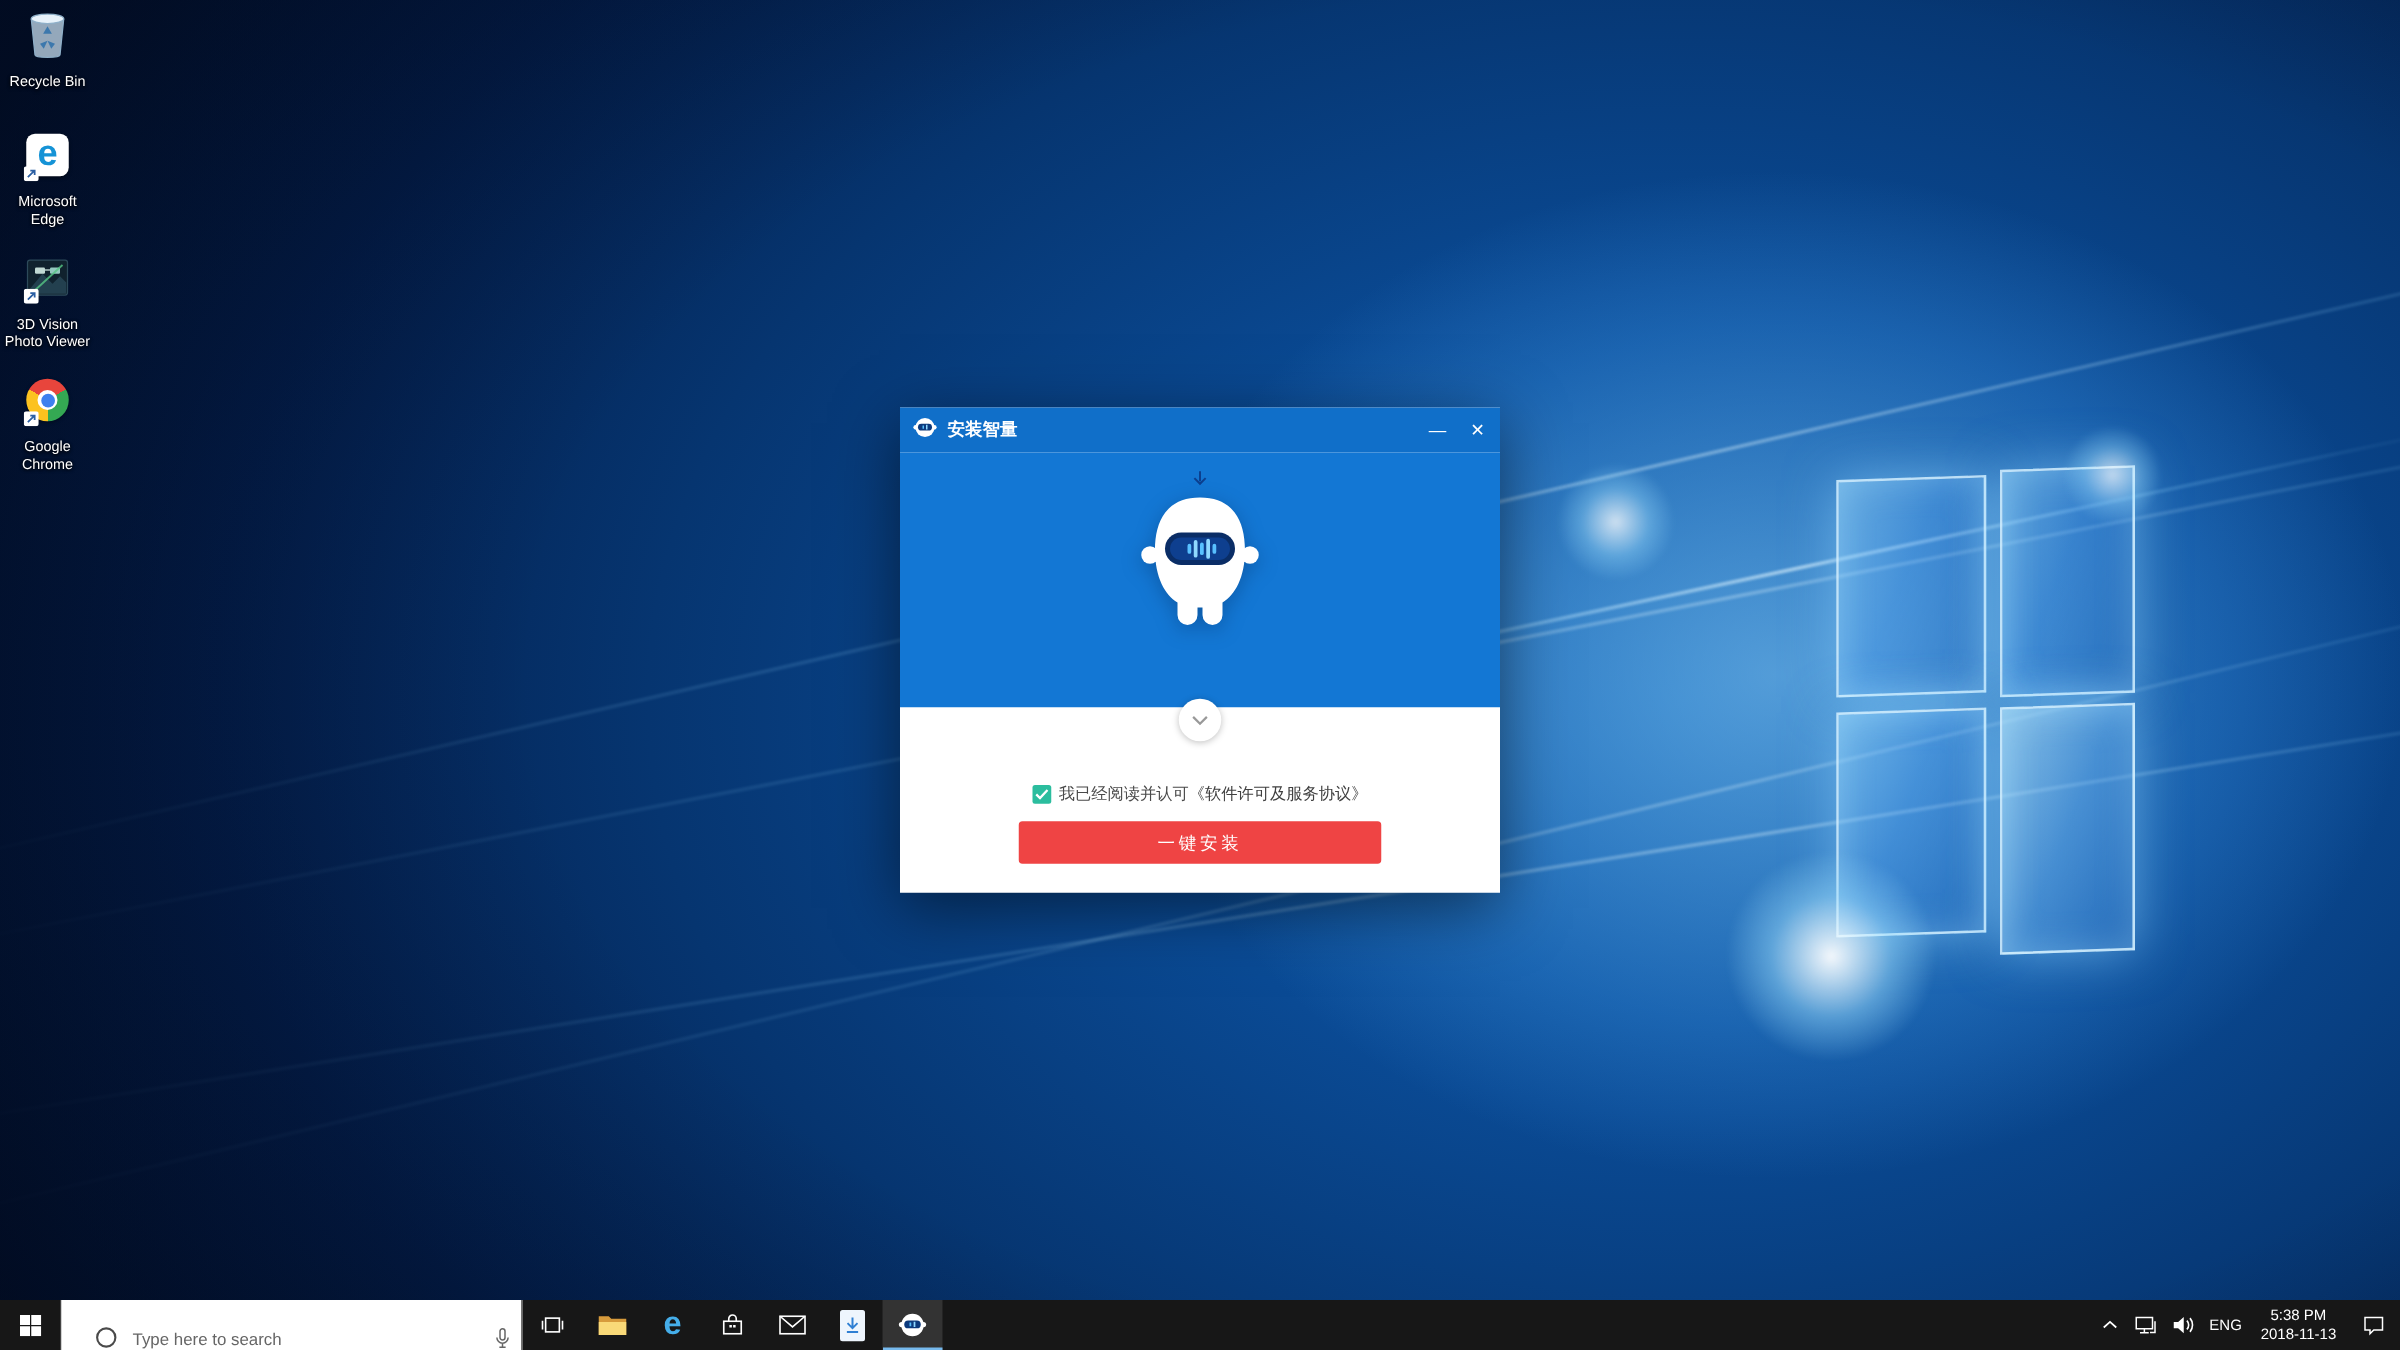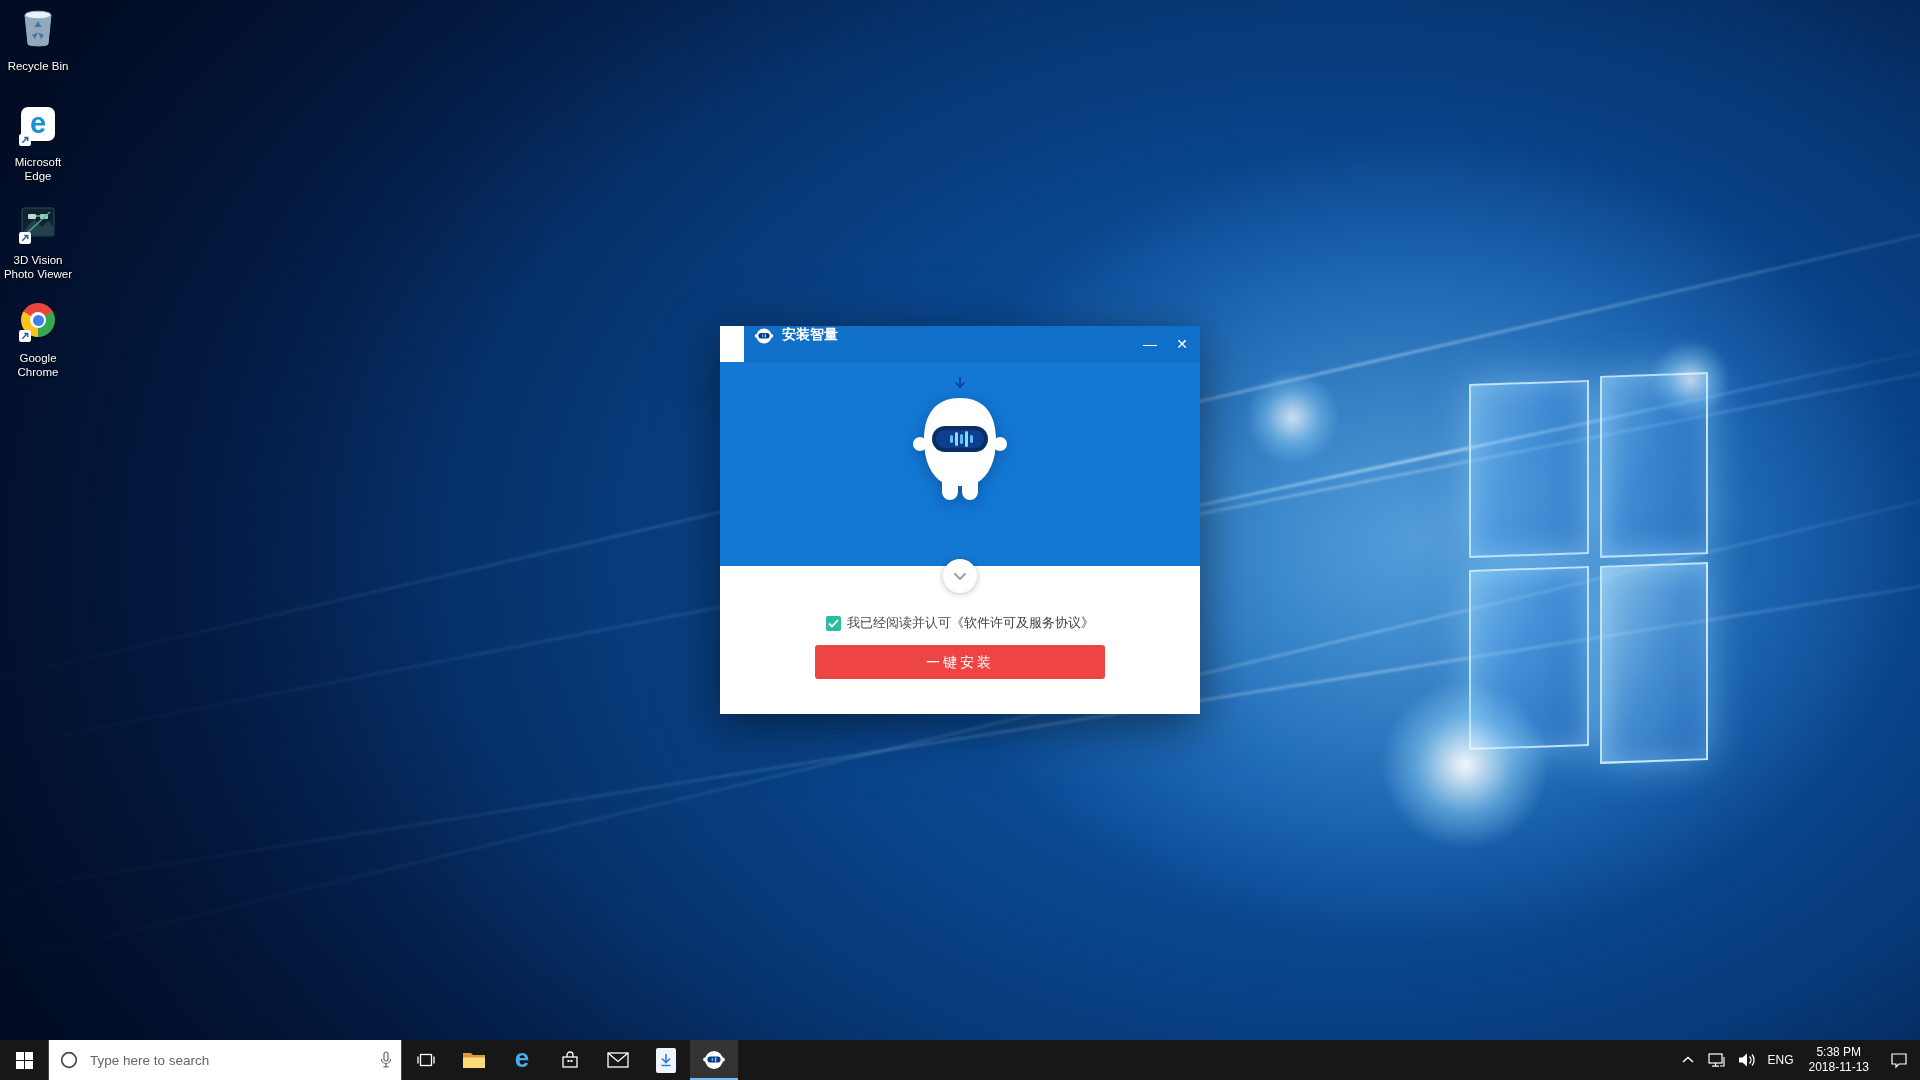--- a/index.html
+++ b/index.html
@@ -43,39 +43,39 @@
   .edge-tile{width:34px;height:34px;background:#fff;border-radius:7px;display:flex;align-items:center;justify-content:center;
     box-shadow:0 1px 3px rgba(0,0,0,.4);}
   .edge-e{color:#1593d6;font-size:29px;font-weight:bold;line-height:1;margin-top:-2px;}
   .chrome-circle{width:34px;height:34px;border-radius:50%;position:relative;box-shadow:0 1px 3px rgba(0,0,0,.4);
     background:conic-gradient(from -60deg, #e8453c 0 120deg, #34a853 120deg 240deg, #fcc21f 240deg 360deg);}
   .chrome-center{position:absolute;left:50%;top:50%;width:16px;height:16px;margin:-8px 0 0 -8px;background:#fff;border-radius:50%;}
   .chrome-center::after{content:"";position:absolute;left:2.5px;top:2.5px;width:11px;height:11px;background:#3f80ee;border-radius:50%;}
   
   .dialog{position:absolute;left:720px;top:326px;width:480px;height:388px;z-index:5;background:#fff;
     box-shadow:0 12px 48px rgba(0,0,0,.5);}
-  .titlebar{height:36px;background:#106fc9;display:flex;padding:0 0 0 10px;margin-left:24px;}
+  .titlebar{height:36px;background:#106fc9;display:flex;align-items:center;padding:0 0 0 10px;}
   .title-text{color:#fff;font-size:14px;font-weight:bold;margin-left:8px;flex:1;}
   .win-btn{width:32px;height:36px;display:flex;align-items:center;justify-content:center;color:#fff;font-size:14px;}
   .win-btn.close{margin-right:2px;}
   .hero{height:204px;background:#1377d4;position:relative;}
   .drop-arrow{position:absolute;left:50%;top:14px;margin-left:-7px;}
   .robot{position:absolute;left:50%;top:32px;margin-left:-48px;filter:drop-shadow(0 4px 8px rgba(3,40,90,.35));}
   .expand-btn{position:absolute;left:50%;top:233px;margin-left:-17px;width:34px;height:34px;border-radius:50%;
     background:#fff;box-shadow:0 1px 6px rgba(0,0,0,.25);display:flex;align-items:center;justify-content:center;z-index:2;}
   .footer{position:absolute;left:0;top:240px;width:480px;height:148px;background:#fff;}
-  .agree-row{display:flex;align-items:center;justify-content:center;padding-top:48px;font-size:13px;color:#4a4a4a;}
+  .agree-row{display:flex;align-items:center;justify-content:center;padding-top:60px;font-size:13px;color:#4a4a4a;}
   .checkbox{width:15px;height:15px;border-radius:2px;background:#2bbd9e;display:inline-flex;align-items:center;justify-content:center;margin-right:6px;}
   .agree-link{color:#404040;text-decoration:none;}
   .install-btn{margin:13px auto 0;width:290px;height:34px;line-height:34px;text-align:center;
     background:#ef4444;color:#fff;font-size:14px;letter-spacing:3px;border-radius:3px;}
   
   .taskbar{position:absolute;left:0;bottom:0;width:1920px;height:40px;background:#171717;display:flex;align-items:stretch;z-index:10;}
   .tb-btn{width:48px;display:flex;align-items:center;justify-content:center;}
-  .search-box{width:334px;background:#fff;display:flex;align-items:center;padding:0 8px 0 10px;border:1px solid #444;border-bottom:none;border-top:none;}
+  .search-box{width:334px;background:#fff;display:flex;align-items:flex-end;padding:0 8px 0 26px;border:1px solid #444;border-bottom:none;border-top:none;}
   .search-box input{flex:1;border:none;outline:none;background:transparent;font-size:13.5px;color:#333;margin-left:9px;
     font-family:"Liberation Sans","DejaVu Sans",sans-serif;}
   .search-box input::placeholder{color:#666;}
   .tb-app{width:48px;display:flex;align-items:center;justify-content:center;}
   .tb-app.active{background:rgba(255,255,255,.12);box-shadow:inset 0 -2px 0 #76b9ed;}
   .edge-e-tb{color:#45aeea;font-size:26px;font-weight:bold;line-height:1;margin-top:-4px;}
   .tray{margin-left:auto;display:flex;align-items:center;color:#fff;}
   .tray-ic{height:40px;display:flex;align-items:center;justify-content:center;}
   .tray-lang{font-size:12px;width:38px;text-align:center;}
   .clock{display:flex;flex-direction:column;align-items:center;justify-content:center;font-size:12px;line-height:15px;padding:0 9px;}

